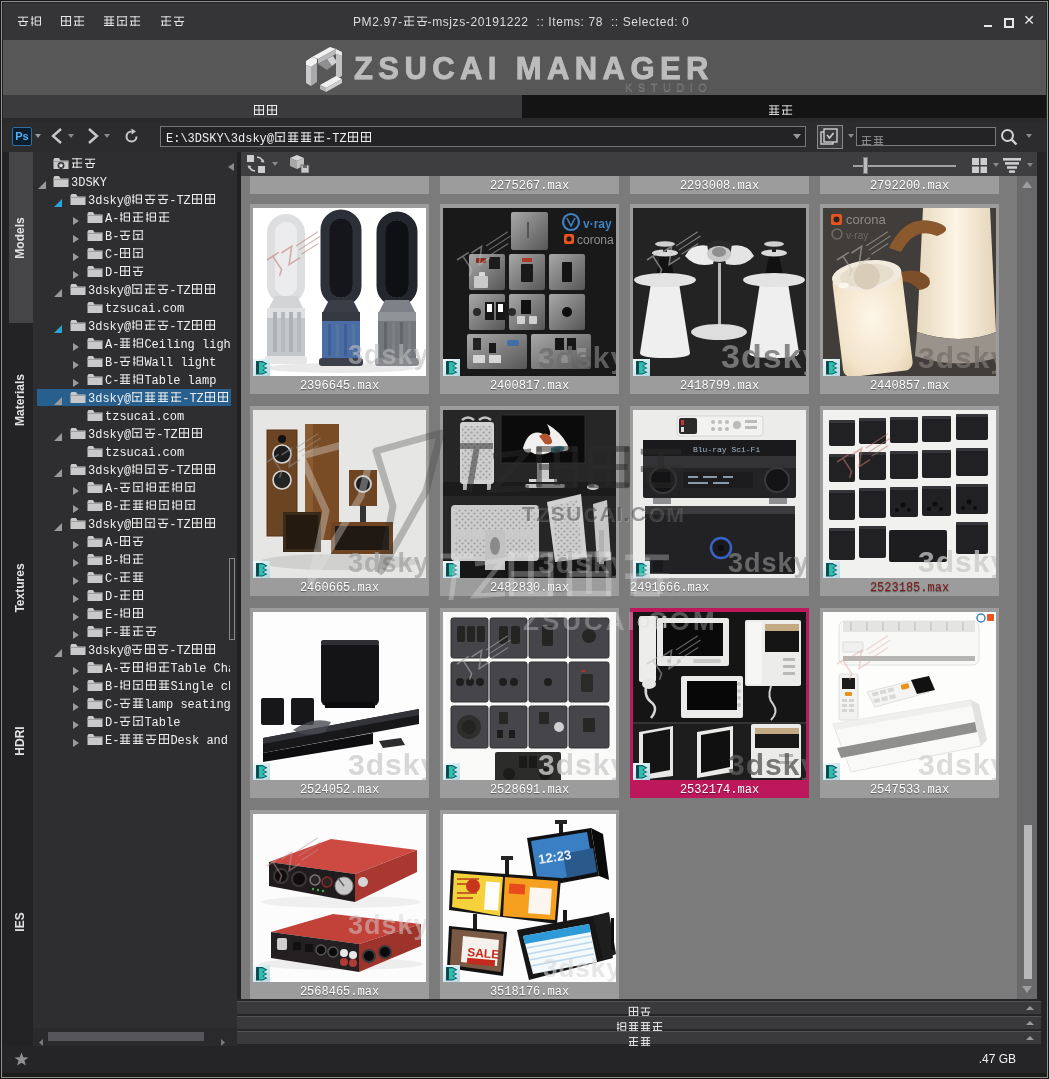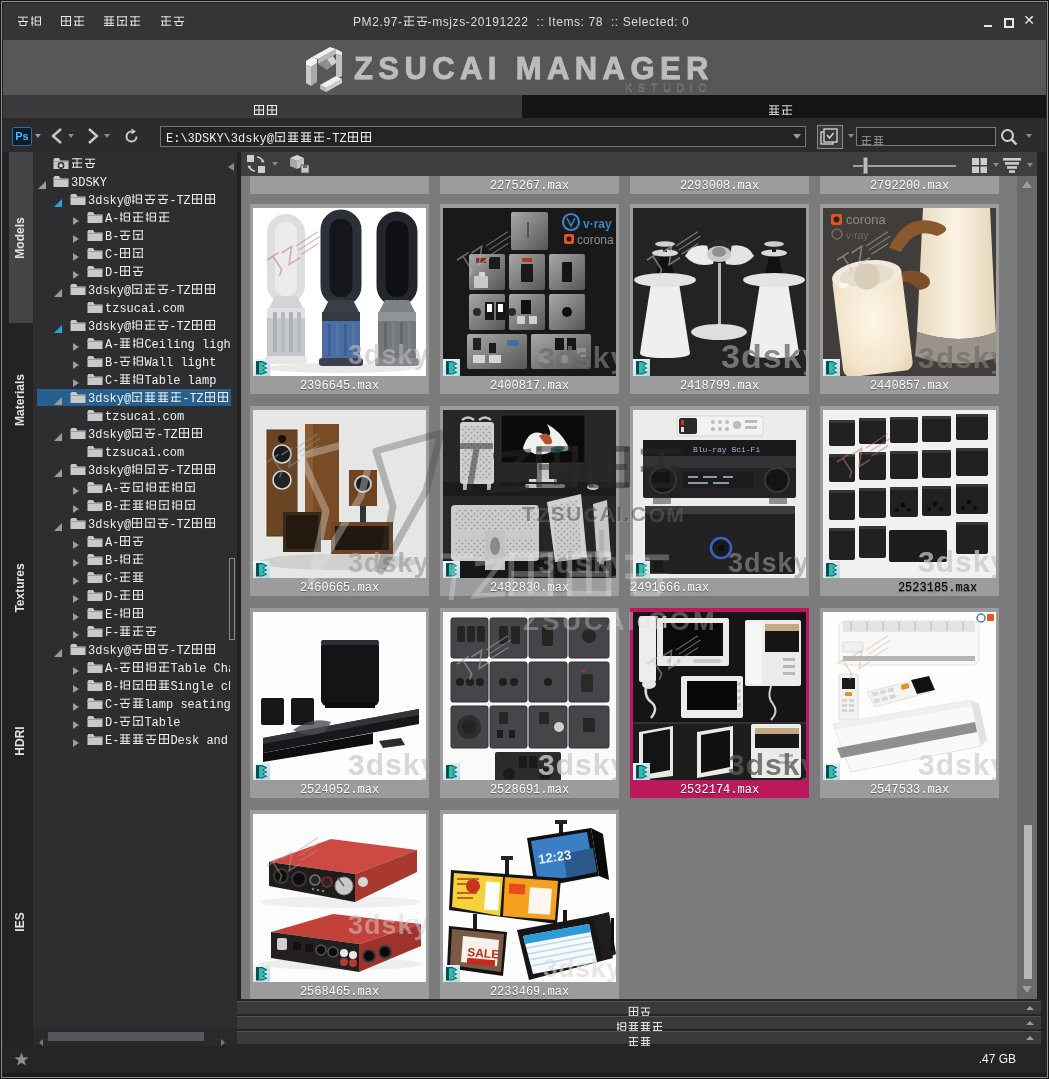--- a/index.html
+++ b/index.html
@@ -2007,21 +2007,21 @@
               <linearGradient id="bb" x1="0" y1="0" x2="1" y2="1">
                 <stop offset="0" stop-color="#f2fafb"></stop>
                 <stop offset="1" stop-color="#b0d8e2"></stop>
               </linearGradient>
             </defs>
             <rect width="17" height="17" fill="url(#bb)"></rect>
             <path d="M3.2 2 L9.5 2 L14.5 4.8 L10.5 7 L14.5 9 L10.5 11 L14.5 13.2 L9.5 15.5 L3.2 15.5 Z" fill="#0e5a63"></path>
             <path d="M5.8 3.2 L9.3 3.2 L12.8 5 L9.2 7 L12.8 9 L9.2 11 L12.8 13 L9.3 14.4 L5.8 14.4 Z" fill="#2fbfae"></path>
             <path d="M5.8 3.2 L5.8 14.4 L3.2 15.5 L3.2 2 Z" fill="#0a454d"></path>
           </svg></div>
-        <div class="mono" style="position:absolute;left:0;top:174px;width:179px;height:16px;text-align:center;font-size:12px;color:#000000;line-height:16px;text-shadow:0 1px 1px rgba(0,0,0,0.45);margin-left:28px;">2523185.max</div>
+        <div class="mono" style="position:absolute;left:0;top:174px;width:179px;height:16px;text-align:center;font-size:12px;color:#7f1d1d;line-height:16px;text-shadow:0 1px 1px rgba(0,0,0,0.45);">2523185.max</div>
       </div>
 <div style="position:absolute;left:9px;top:432px;width:179px;height:190px;background:#9c9c9c;">
         <div style="position:absolute;left:3px;top:4px;width:173px;height:168px;overflow:hidden;"><svg width="173" height="168" viewBox="0 0 173 168">
             <rect width="173" height="168" fill="#fdfdfd"></rect>
             <rect x="68" y="28" width="58" height="66" rx="6" fill="#141417"></rect>
             <rect x="68" y="28" width="58" height="5" rx="2" fill="#2e2e33"></rect>
             <rect x="72" y="90" width="50" height="6" fill="#0c0c0e"></rect>
             <rect x="8" y="86" width="23" height="27" rx="2" fill="#17171a"></rect>
             <rect x="38" y="86" width="23" height="27" rx="2" fill="#17171a"></rect>
             <path d="M10 126 L166 97 L166 112 L10 141 Z" fill="#18181b"></path>
@@ -2365,21 +2365,21 @@
               <linearGradient id="bb" x1="0" y1="0" x2="1" y2="1">
                 <stop offset="0" stop-color="#f2fafb"></stop>
                 <stop offset="1" stop-color="#b0d8e2"></stop>
               </linearGradient>
             </defs>
             <rect width="17" height="17" fill="url(#bb)"></rect>
             <path d="M3.2 2 L9.5 2 L14.5 4.8 L10.5 7 L14.5 9 L10.5 11 L14.5 13.2 L9.5 15.5 L3.2 15.5 Z" fill="#0e5a63"></path>
             <path d="M5.8 3.2 L9.3 3.2 L12.8 5 L9.2 7 L12.8 9 L9.2 11 L12.8 13 L9.3 14.4 L5.8 14.4 Z" fill="#2fbfae"></path>
             <path d="M5.8 3.2 L5.8 14.4 L3.2 15.5 L3.2 2 Z" fill="#0a454d"></path>
           </svg></div>
-        <div class="mono" style="position:absolute;left:0;top:174px;width:179px;height:16px;text-align:center;font-size:12px;color:#ffffff;line-height:16px;text-shadow:0 1px 1px rgba(0,0,0,0.45);">2233469.max</div>
+        <div class="mono" style="position:absolute;left:0;top:174px;width:179px;height:16px;text-align:center;font-size:12px;color:#ffffff;line-height:16px;text-shadow:0 1px 1px rgba(0,0,0,0.45);">3518176.max</div>
       </div>
 <div style="position:absolute;left:0;top:0;width:776px;height:823px;pointer-events:none;">
         <svg style="position:absolute;left:40px;top:245px;" width="170" height="180" viewBox="0 0 170 180">
           <g fill="none" stroke-linejoin="round">
             <g stroke="rgba(230,230,230,0.35)" stroke-width="7">
               <path d="M20 35 L95 15 L80 75 L30 160 L45 90 Z"></path>
             </g>
             <g stroke="rgba(60,60,60,0.30)" stroke-width="7">
               <path d="M95 30 L160 12 L145 70 L100 150 L112 85 Z"></path>
             </g>

